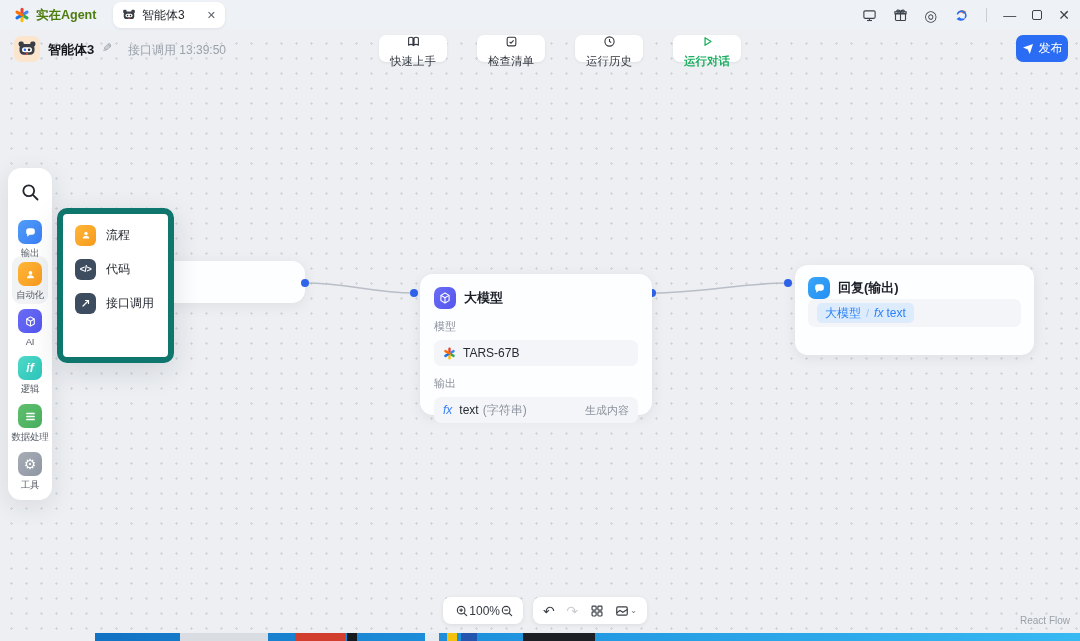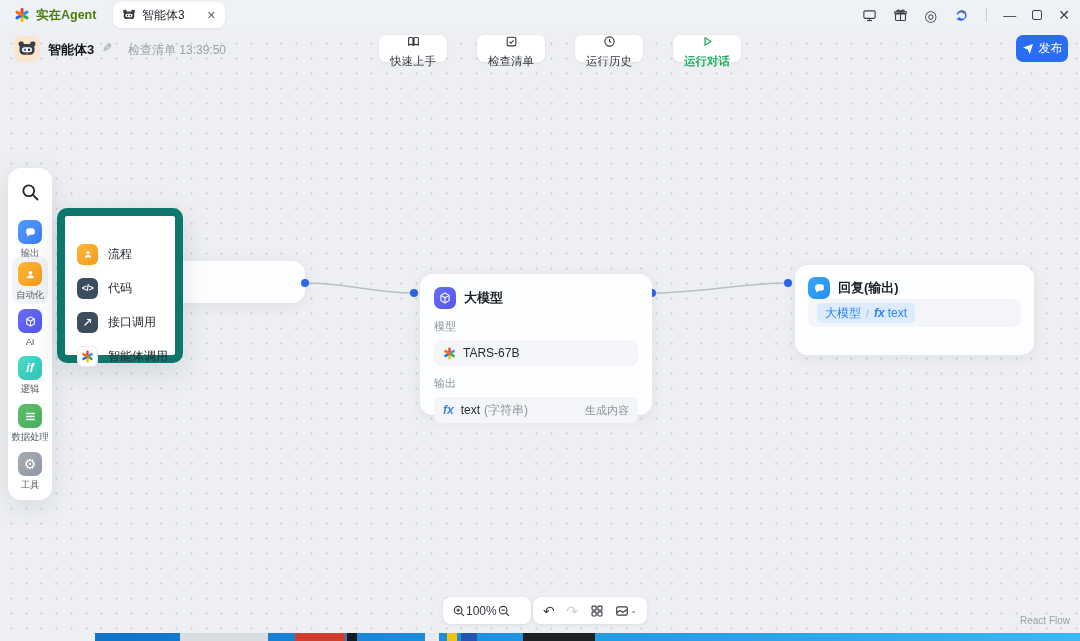--- a/index.html
+++ b/index.html
@@ -52,51 +52,51 @@
   .ic-teal  { background:linear-gradient(135deg,#4fd9c8,#2cc4b9); }
   .ic-green { background:linear-gradient(135deg,#5fc06f,#47ad5c); }
   .ic-gray  { background:linear-gradient(135deg,#a7aeb8,#8e96a1); }
   .ic-slate { background:#3e4c60; }
   .ic-white { background:#fff; border:1px solid #e6e9ee; }
   .if-glyph { color:#fff; font-size:12px; font-weight:700; font-style:italic; }
   .gear-glyph { color:#fff; font-size:14px; line-height:1; }
   .code-glyph { color:#fff; font-size:9px; font-weight:700; letter-spacing:-.5px; }
 
   
-  .flyout { left:57px; top:208px; width:126px; height:155px; background:#fff; border-radius:10px;
-            border:8px solid #0f766e; box-shadow:0 8px 28px rgba(25,35,60,.13); z-index:45; padding:21px 0; }
+  .flyout { left:57px; top:208px; width:117px; height:155px; background:#fff; border-radius:10px;
+            border:6px solid #0f766e; box-shadow:0 8px 28px rgba(25,35,60,.13); z-index:45; padding:4px 0; }
   .fly-item { display:flex; align-items:center; gap:10px; height:34px; padding:0 12px; cursor:pointer; }
   .fly-ic { width:21px; height:21px; border-radius:6px; display:flex; align-items:center; justify-content:center; flex:none; }
   .fly-label { font-size:12px; color:#262b33; white-space:nowrap; }
 
   
   .node { background:#fdfeff; border-radius:13px; box-shadow:0 3px 14px rgba(25,35,60,.07); }
   .node-start { left:150px; top:261px; width:155px; height:42px; z-index:10; }
   .node-llm { left:420px; top:274px; width:232px; height:141px; z-index:20; padding:13px 14px; }
   .node-reply { left:789px; top:265px; width:239px; height:90px; z-index:20; padding:12px 13px;margin-left:6px; }
   .node-head { display:flex; align-items:center; gap:8px; }
   .node-ic { width:22px; height:22px; border-radius:7px; display:flex; align-items:center; justify-content:center; flex:none; }
   .node-title { font-size:13px; font-weight:700; color:#1b1f27; }
   .field-label { font-size:11px; color:#8b919c; margin:10px 0 6px; }
   .field-row { background:#f3f5f8; border-radius:7px; height:26px; display:flex; align-items:center; padding:0 9px; gap:7px; }
   .row-main { font-size:12px; color:#272b33;text-align:right; }
   .row-dim { font-size:12px; color:#8b919c; }
   .row-hint { margin-left:auto; font-size:11px; color:#8b919c; }
-  .fx { font-size:12px; font-weight:700; font-style:italic; color:#3b82f6; }
+  .fx { font-size:12px; font-weight:400; font-style:italic; color:#3b82f6; }
   .ref-pill { background:#dcecfd; border-radius:5px; height:20px; display:inline-flex; align-items:center; gap:5px;
               padding:0 8px; color:#2e82f7; font-size:12px; }
   .pill-sep { color:#9ec4f2; font-size:11px; }
 
   
   .edges { left:0; top:30px; width:1080px; height:603px; z-index:15; pointer-events:none; }
 
   
   .ctl-pill { top:597px; height:27px; background:#fff; border-radius:8px; box-shadow:0 1px 4px rgba(30,40,60,.09);
               display:flex; align-items:center; z-index:30; }
-  .ctl-zoom { left:443px; width:88px; padding:0 9px; justify-content:flex-start; }
+  .ctl-zoom { left:443px; width:80px; padding:0 9px; justify-content:flex-end; }
   .zoom-level { font-size:12px; color:#33373f; }
   .ctl-tools { left:533px; width:114px; padding:0 10px; justify-content:space-between; }
   .ctl-glyph { font-size:14px; line-height:1; cursor:pointer; }
   .g-dark { color:#3a3f46; } .g-dim { color:#c9ccd2; }
   .chev { font-size:8px; color:#6b7078; margin-left:1px; }
   .attribution { right:10px; top:615px; font-size:10px; color:#9ba1a9; z-index:30; }
 
   
   .desktop { left:95px; top:633px; width:985px; height:8px; background:linear-gradient(90deg,#1272c4,#2196e0 45%,#37b9f2); z-index:50; }
   .dstrip { position:absolute; top:0; height:8px; }
@@ -166,21 +166,21 @@
       <rect x="2" y="3" width="6" height="6" rx="2" fill="#3a3f47"></rect>
       <rect x="16" y="3" width="6" height="6" rx="2" fill="#3a3f47"></rect>
       <rect x="6" y="10" width="12" height="6" rx="3" fill="#fff"></rect>
       <circle cx="9.5" cy="13" r="1.5" fill="#2a6cf4"></circle>
       <circle cx="14.5" cy="13" r="1.5" fill="#23262d"></circle>
       <rect x="10.8" y="16.5" width="2.4" height="2.4" rx="1" fill="#e5493c"></rect>
     </svg>
   </div>
   <span class="abs agent-name">智能体3</span>
   <span class="abs edit-glyph">✎</span>
-  <span class="abs autosave">检查清单 13:39:50</span>
+  <span class="abs autosave">接口调用 13:39:50</span>
 
   <button class="abs tb-btn" style="left:379px">
     <svg width="13" height="13" viewBox="0 0 24 24" fill="none" stroke="#33373f" stroke-width="2">
       <path d="M3 5.5c3-1.6 6-1.6 8 0v13c-2-1.6-5-1.6-8 0zM21 5.5c-3-1.6-6-1.6-8 0v13c2-1.6 5-1.6 8 0z"></path>
     </svg>
     <span>快速上手</span>
   </button>
   <button class="abs tb-btn" style="left:477px">
     <svg width="13" height="13" viewBox="0 0 24 24" fill="none" stroke="#33373f" stroke-width="2">
       <rect x="4" y="4" width="16" height="16" rx="3"></rect>
@@ -352,35 +352,20 @@
     </div>
     <div class="fly-item">
       <span class="fly-ic ic-slate">
         <svg width="12" height="12" viewBox="0 0 24 24" fill="none" stroke="#fff" stroke-width="2.4" stroke-linecap="round">
           <line x1="6" y1="18" x2="16" y2="8"></line>
             <path d="M11 7h6v6" stroke-linejoin="round"></path>
         </svg>
       </span>
       <span class="fly-label">接口调用</span>
     </div>
-    <div class="fly-item">
-      <span class="fly-ic ic-white">
-        <svg width="13" height="13" viewBox="0 0 16 16">
-          <g stroke-width="3" stroke-linecap="round">
-            <line x1="8" y1="8" x2="8" y2="2.2" stroke="#ea4335"></line>
-            <line x1="8" y1="8" x2="13" y2="5.1" stroke="#4285f4"></line>
-            <line x1="8" y1="8" x2="13" y2="10.9" stroke="#34a853"></line>
-            <line x1="8" y1="8" x2="8" y2="13.8" stroke="#fbbc05"></line>
-            <line x1="8" y1="8" x2="3" y2="10.9" stroke="#1a73e8"></line>
-            <line x1="8" y1="8" x2="3" y2="5.1" stroke="#ff6d00"></line>
-          </g>
-        </svg>
-      </span>
-      <span class="fly-label">智能体调用</span>
-    </div>
   </div>
 
   <div class="abs ctl-pill ctl-zoom">
     <svg width="14" height="14" viewBox="0 0 24 24" fill="none" stroke="#3a3f46" stroke-width="2">
       <circle cx="10.5" cy="10.5" r="6.5"></circle>
         <line x1="15.5" y1="15.5" x2="20" y2="20" stroke-linecap="round"></line>
       <line x1="7.5" y1="10.5" x2="13.5" y2="10.5"></line>
         <line x1="10.5" y1="7.5" x2="10.5" y2="13.5"></line>
     </svg>
     <span class="zoom-level">100%</span>

